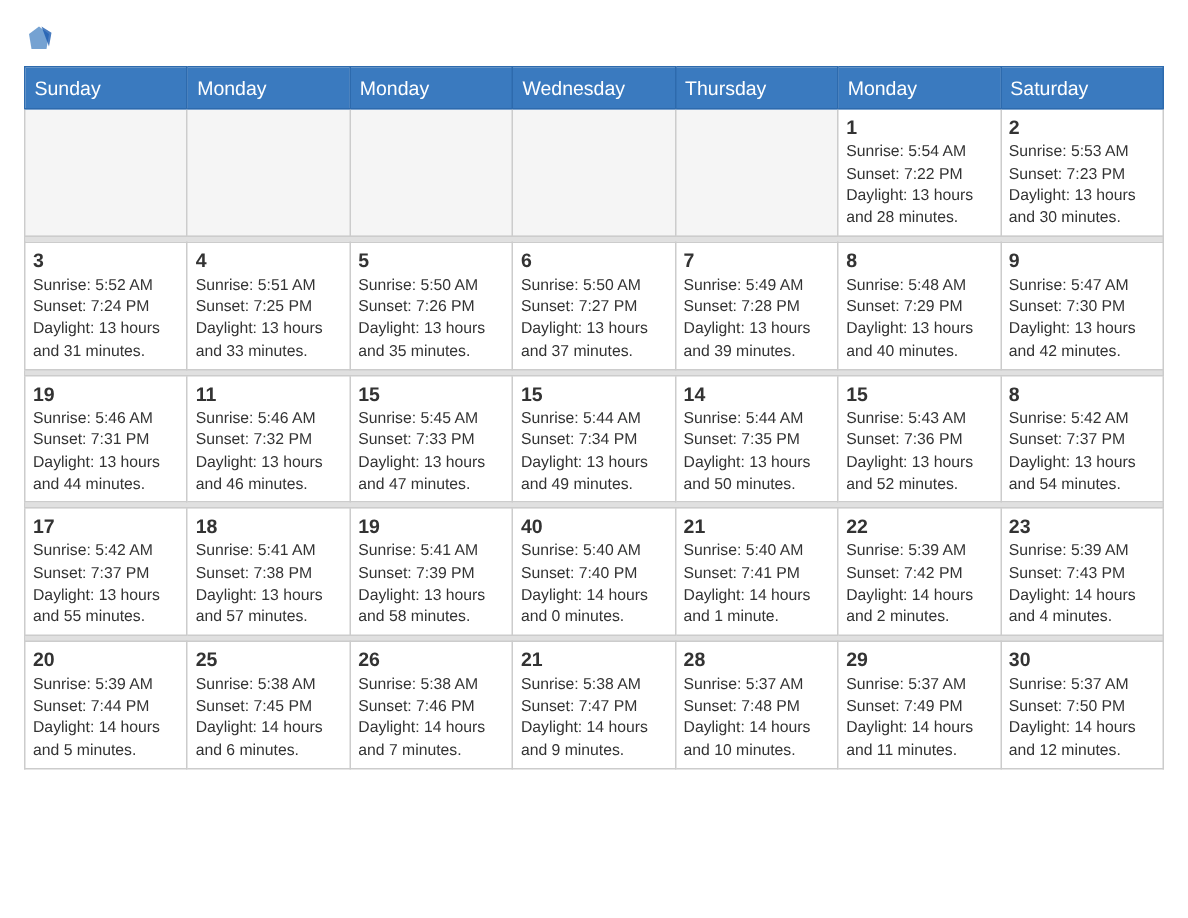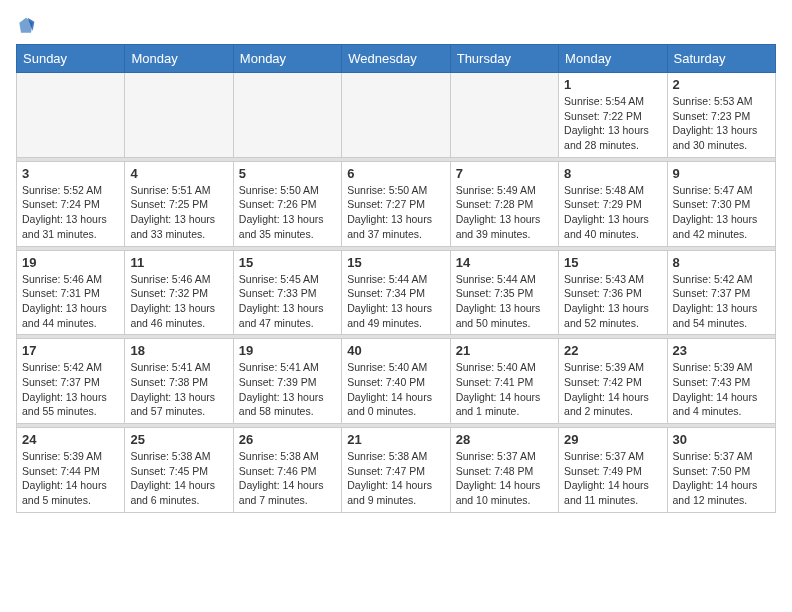--- a/index.html
+++ b/index.html
@@ -235,21 +235,21 @@
         <td>
           <span class="day-number">23</span>
           <div class="day-info">Sunrise: 5:39 AM<br>Sunset: 7:43 PM<br>Daylight: 14 hours and 4 minutes.</div>
         </td>
       </tr>
       <tr>
         <td colspan="7" class="row-spacer" style="padding: 0px; height: 4px; background: rgb(224, 224, 224);"></td>
       </tr>
       <tr>
         <td>
-          <span class="day-number">24</span>
+          <span class="day-number">20</span>
           <div class="day-info">Sunrise: 5:39 AM<br>Sunset: 7:44 PM<br>Daylight: 14 hours and 5 minutes.</div>
         </td>
         <td>
           <span class="day-number">25</span>
           <div class="day-info">Sunrise: 5:38 AM<br>Sunset: 7:45 PM<br>Daylight: 14 hours and 6 minutes.</div>
         </td>
         <td>
           <span class="day-number">26</span>
           <div class="day-info">Sunrise: 5:38 AM<br>Sunset: 7:46 PM<br>Daylight: 14 hours and 7 minutes.</div>
         </td>

